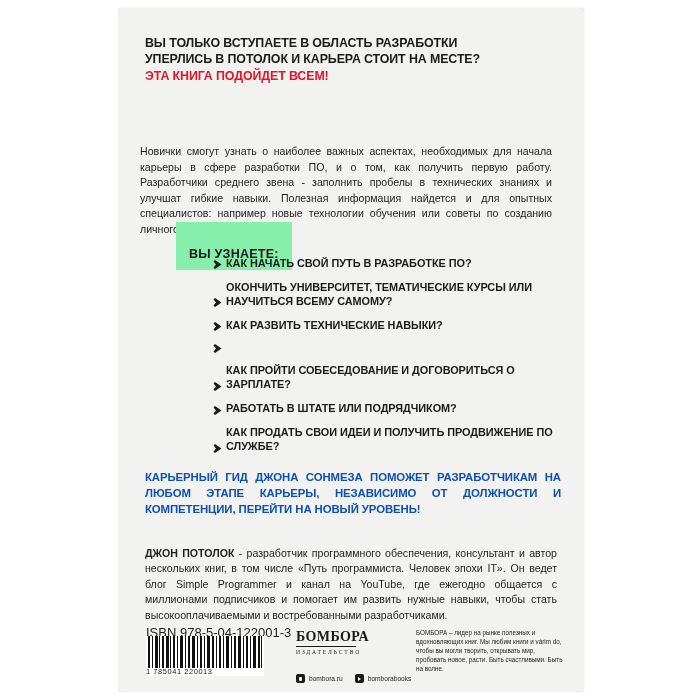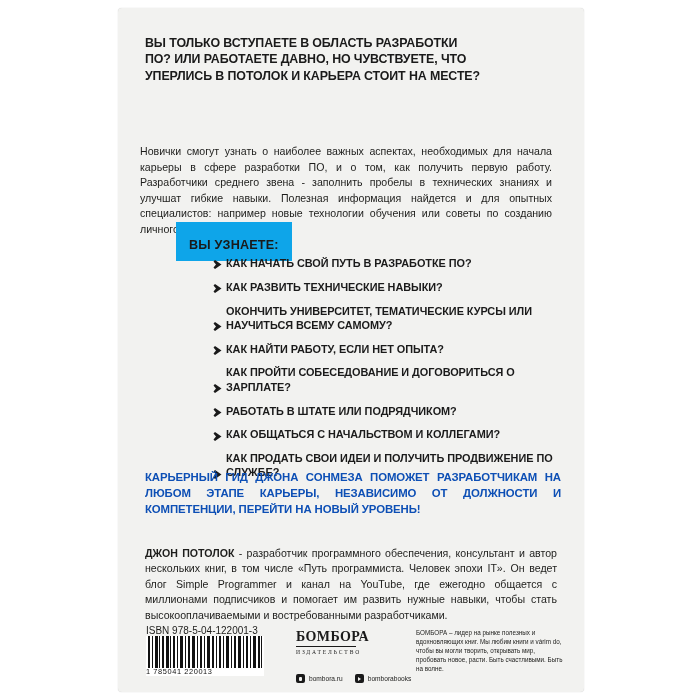--- a/index.html
+++ b/index.html
@@ -65,22 +65,22 @@
     line-height: 15.6px;
     color: #1d1d1b;
     text-align: justify;
     margin-top: 14px;
   }
   
   .badge {
     position: absolute;
     left: 58px;
     top: 214px;
-    background: #0ea5e9;
-    padding: 13px 13px 8px 13px;
+    background: #86efac;
+    padding: 22px 13px 8px 13px;
   }
   .badge span {
     font-size: 12.6px;
     font-weight: bold;
     color: #1a1a1a;
     letter-spacing: 0.2px;
   }
   
   .bullets {
     position: absolute;
@@ -137,21 +137,21 @@
     position: absolute;
     left: 0;
     top: 616px;
     width: 466px;
     height: 68px;
   }
   .isbn-text {
     position: absolute;
     left: 28px;
     top: 1px;
-    font-size: 10px;
+    font-size: 13px;
     color: #1d1d1b;
   }
   .barcode {
     position: absolute;
     left: 28px;
     top: 12px;
     width: 118px;
     height: 40px;
     background: #ffffff;
   }
@@ -254,22 +254,22 @@
 </style>
 </head>
 <body>
 
 <div class="page">
   <div class="cover">
     <div class="inner">
 
       <div class="headline">
         <p>ВЫ ТОЛЬКО ВСТУПАЕТЕ В ОБЛАСТЬ РАЗРАБОТКИ</p>
-        <p>ПО? ИЛИ РАБОТАЕТЕ ДАВНО, НО ЧУВСТВУЕТЕ, ЧТО</p>
         <p>УПЕРЛИСЬ В ПОТОЛОК И КАРЬЕРА СТОИТ НА МЕСТЕ?</p>
+        <p class="accent">ЭТА КНИГА ПОДОЙДЕТ ВСЕМ!</p>
       </div>
 
       <div class="lead">Новички смогут узнать о наиболее важных аспектах, необходимых для начала карьеры в сфере разработки ПО, и о том, как получить первую работу. Разработчики среднего звена - заполнить пробелы в технических знаниях и улучшат гибкие навыки. Полезная информация найдется и для опытных специалистов: например новые технологии обучения или советы по созданию личного бренда.</div>
 
       <div class="badge">
         <span>ВЫ УЗНАЕТЕ:</span>
       </div>
 
       <div class="bullets">
         <div class="bullet">
@@ -279,61 +279,52 @@
               </svg>
           </span>
           <span class="txt">КАК НАЧАТЬ СВОЙ ПУТЬ В РАЗРАБОТКЕ ПО?</span>
         </div>
         <div class="bullet">
           <span class="arrow">
             <svg width="17" height="11" viewBox="0 0 17 11">
                 <path d="M0 5.5 C4 5.5 7 5.5 10 5.5 L7.5 2.5 L9 1 L15.5 5.5 L9 10 L7.5 8.5 L10 5.6 Z" fill="#1a1a1a"></path>
               </svg>
           </span>
+          <span class="txt">ОКОНЧИТЬ УНИВЕРСИТЕТ, ТЕМАТИЧЕСКИЕ КУРСЫ ИЛИ НАУЧИТЬСЯ ВСЕМУ САМОМУ?</span>
+        </div>
+        <div class="bullet">
+          <span class="arrow">
+            <svg width="17" height="11" viewBox="0 0 17 11">
+                <path d="M0 5.5 C4 5.5 7 5.5 10 5.5 L7.5 2.5 L9 1 L15.5 5.5 L9 10 L7.5 8.5 L10 5.6 Z" fill="#1a1a1a"></path>
+              </svg>
+          </span>
           <span class="txt">КАК РАЗВИТЬ ТЕХНИЧЕСКИЕ НАВЫКИ?</span>
         </div>
         <div class="bullet">
           <span class="arrow">
             <svg width="17" height="11" viewBox="0 0 17 11">
                 <path d="M0 5.5 C4 5.5 7 5.5 10 5.5 L7.5 2.5 L9 1 L15.5 5.5 L9 10 L7.5 8.5 L10 5.6 Z" fill="#1a1a1a"></path>
               </svg>
           </span>
-          <span class="txt">ОКОНЧИТЬ УНИВЕРСИТЕТ, ТЕМАТИЧЕСКИЕ КУРСЫ ИЛИ НАУЧИТЬСЯ ВСЕМУ САМОМУ?</span>
-        </div>
-        <div class="bullet">
-          <span class="arrow">
-            <svg width="17" height="11" viewBox="0 0 17 11">
-                <path d="M0 5.5 C4 5.5 7 5.5 10 5.5 L7.5 2.5 L9 1 L15.5 5.5 L9 10 L7.5 8.5 L10 5.6 Z" fill="#1a1a1a"></path>
-              </svg>
-          </span>
-          <span class="txt">КАК НАЙТИ РАБОТУ, ЕСЛИ НЕТ ОПЫТА?</span>
         </div>
         <div class="bullet">
           <span class="arrow">
             <svg width="17" height="11" viewBox="0 0 17 11">
                 <path d="M0 5.5 C4 5.5 7 5.5 10 5.5 L7.5 2.5 L9 1 L15.5 5.5 L9 10 L7.5 8.5 L10 5.6 Z" fill="#1a1a1a"></path>
               </svg>
           </span>
           <span class="txt">КАК ПРОЙТИ СОБЕСЕДОВАНИЕ И ДОГОВОРИТЬСЯ О ЗАРПЛАТЕ?</span>
         </div>
         <div class="bullet">
           <span class="arrow">
             <svg width="17" height="11" viewBox="0 0 17 11">
                 <path d="M0 5.5 C4 5.5 7 5.5 10 5.5 L7.5 2.5 L9 1 L15.5 5.5 L9 10 L7.5 8.5 L10 5.6 Z" fill="#1a1a1a"></path>
               </svg>
           </span>
           <span class="txt">РАБОТАТЬ В ШТАТЕ ИЛИ ПОДРЯДЧИКОМ?</span>
-        </div>
-        <div class="bullet">
-          <span class="arrow">
-            <svg width="17" height="11" viewBox="0 0 17 11">
-                <path d="M0 5.5 C4 5.5 7 5.5 10 5.5 L7.5 2.5 L9 1 L15.5 5.5 L9 10 L7.5 8.5 L10 5.6 Z" fill="#1a1a1a"></path>
-              </svg>
-          </span>
-          <span class="txt">КАК ОБЩАТЬСЯ С НАЧАЛЬСТВОМ И КОЛЛЕГАМИ?</span>
         </div>
         <div class="bullet">
           <span class="arrow">
             <svg width="17" height="11" viewBox="0 0 17 11">
                 <path d="M0 5.5 C4 5.5 7 5.5 10 5.5 L7.5 2.5 L9 1 L15.5 5.5 L9 10 L7.5 8.5 L10 5.6 Z" fill="#1a1a1a"></path>
               </svg>
           </span>
           <span class="txt">КАК ПРОДАТЬ СВОИ ИДЕИ И ПОЛУЧИТЬ ПРОДВИЖЕНИЕ ПО СЛУЖБЕ?</span>
         </div>
       </div>

